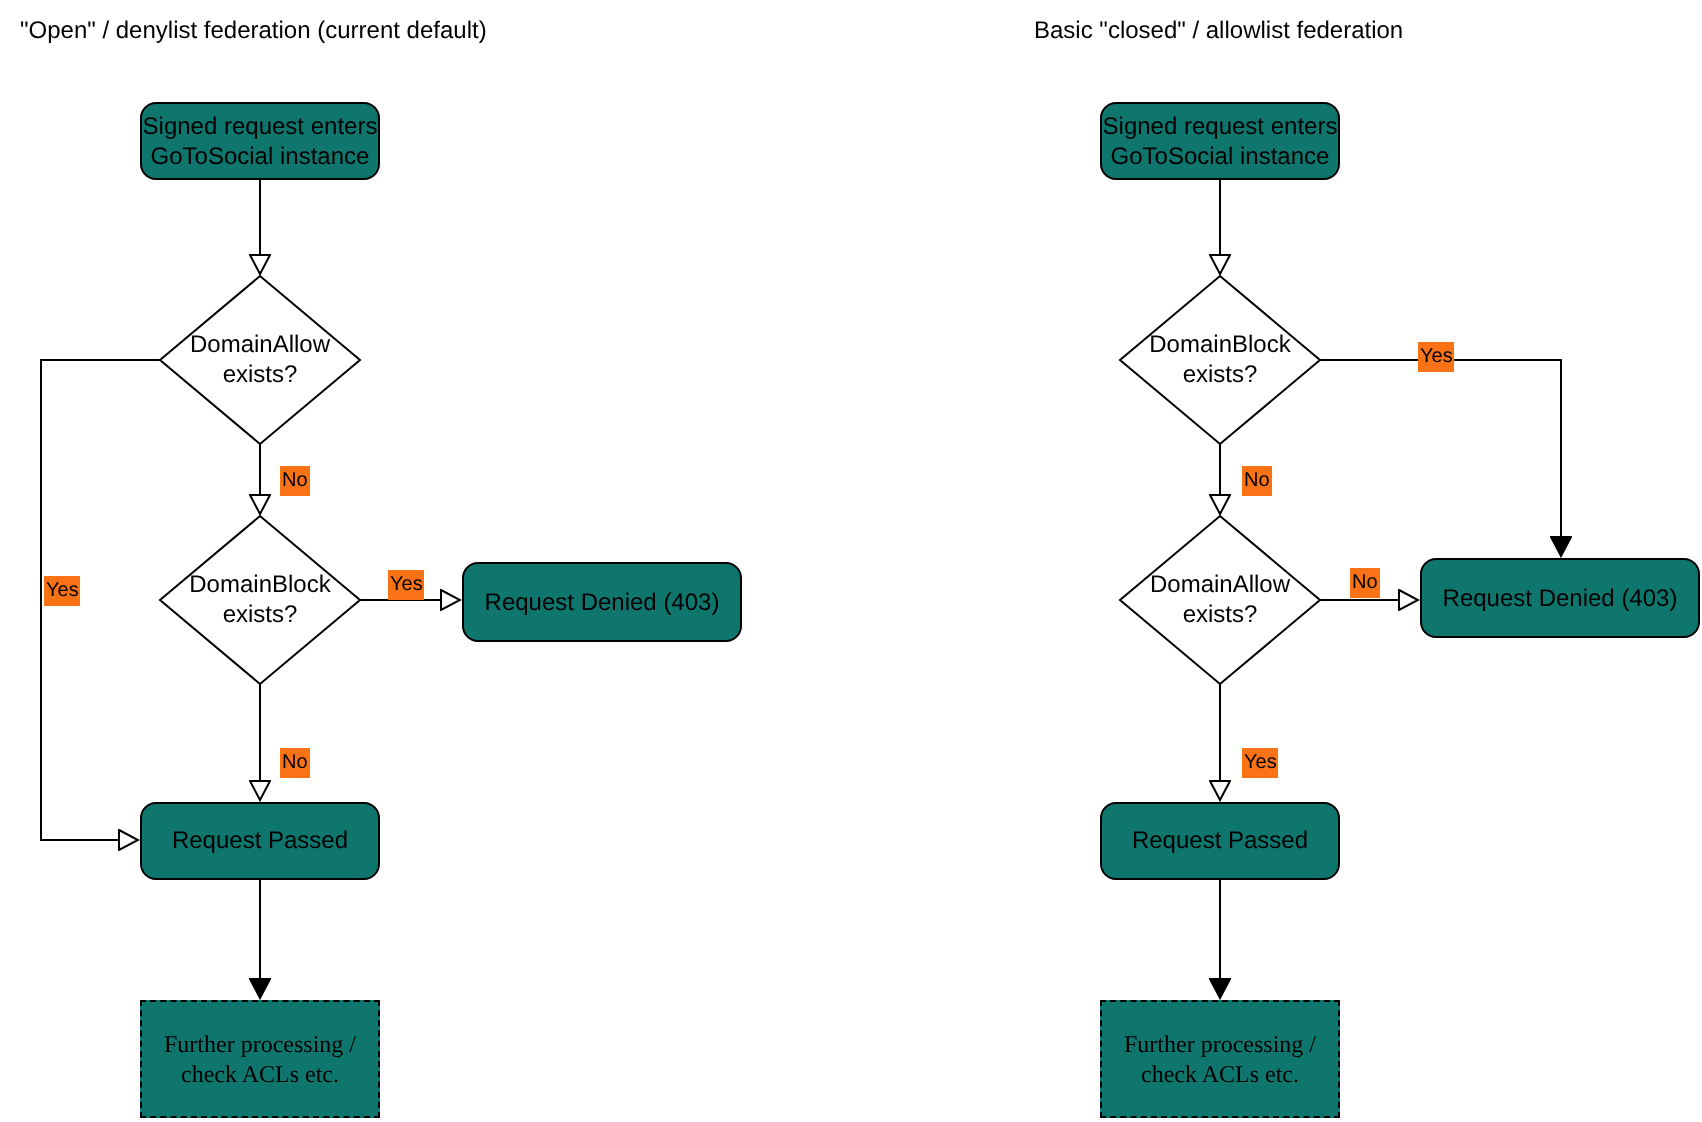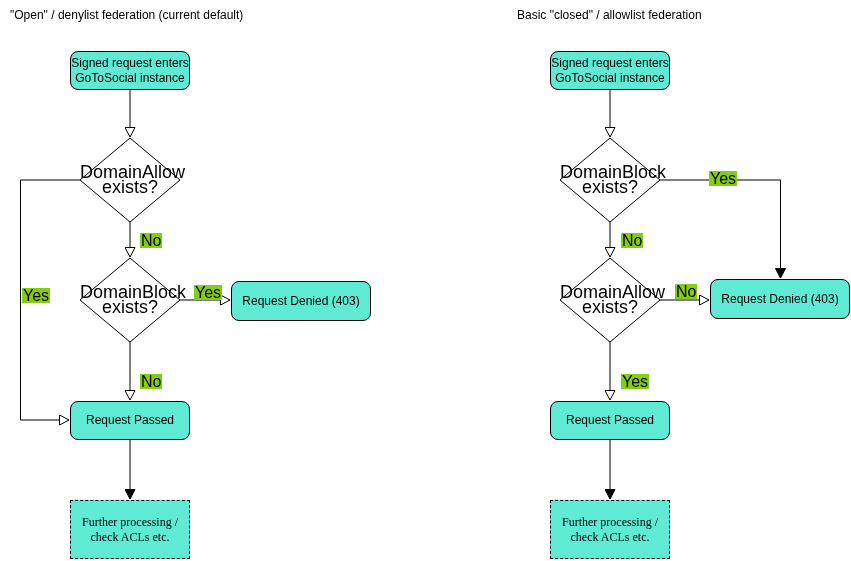--- a/index.html
+++ b/index.html
@@ -5,32 +5,32 @@
   html,body { margin:0; padding:0; background:#ffffff; }
   .canvas {
     position:relative; width:851px; height:561px; background:#ffffff;
     font-family:"Liberation Sans", sans-serif; color:#000000; overflow:hidden;
   }
   .chart-title {
     position:absolute; font-size:12px; line-height:14px; white-space:nowrap;
   }
   svg.wires { position:absolute; left:0; top:0; }
   .nodebox {
-    position:absolute; box-sizing:border-box; border:1px solid #000000; background:#5eead4;
+    position:absolute; box-sizing:border-box; border:1px solid #000000; background:#0f766e;
     display:flex; align-items:center; justify-content:center; text-align:center;
     font-size:12px; line-height:15px; white-space:pre-line;
   }
   .rounded { border-radius:8px; }
   .dashed { border-style:dashed;font-family:Liberation Serif, serif; }
   .diamond-label {
-    position:absolute; width:100px; text-align:center; font-size:18px; line-height:15px;
+    position:absolute; width:100px; text-align:center; font-size:12px; line-height:15px;
     white-space:pre-line; pointer-events:none;
   }
   .edge-label {
-    position:absolute; font-size:16px; line-height:15px; background:#84cc16; padding:0 1px;
+    position:absolute; font-size:10px; line-height:15px; background:#f97316; padding:0 1px;
     white-space:nowrap;
   }
 </style>
 </head>
 <body>
 
 <div class="canvas">
 
   <svg class="wires" width="851" height="561" viewBox="0 0 851 561">
     <defs>

